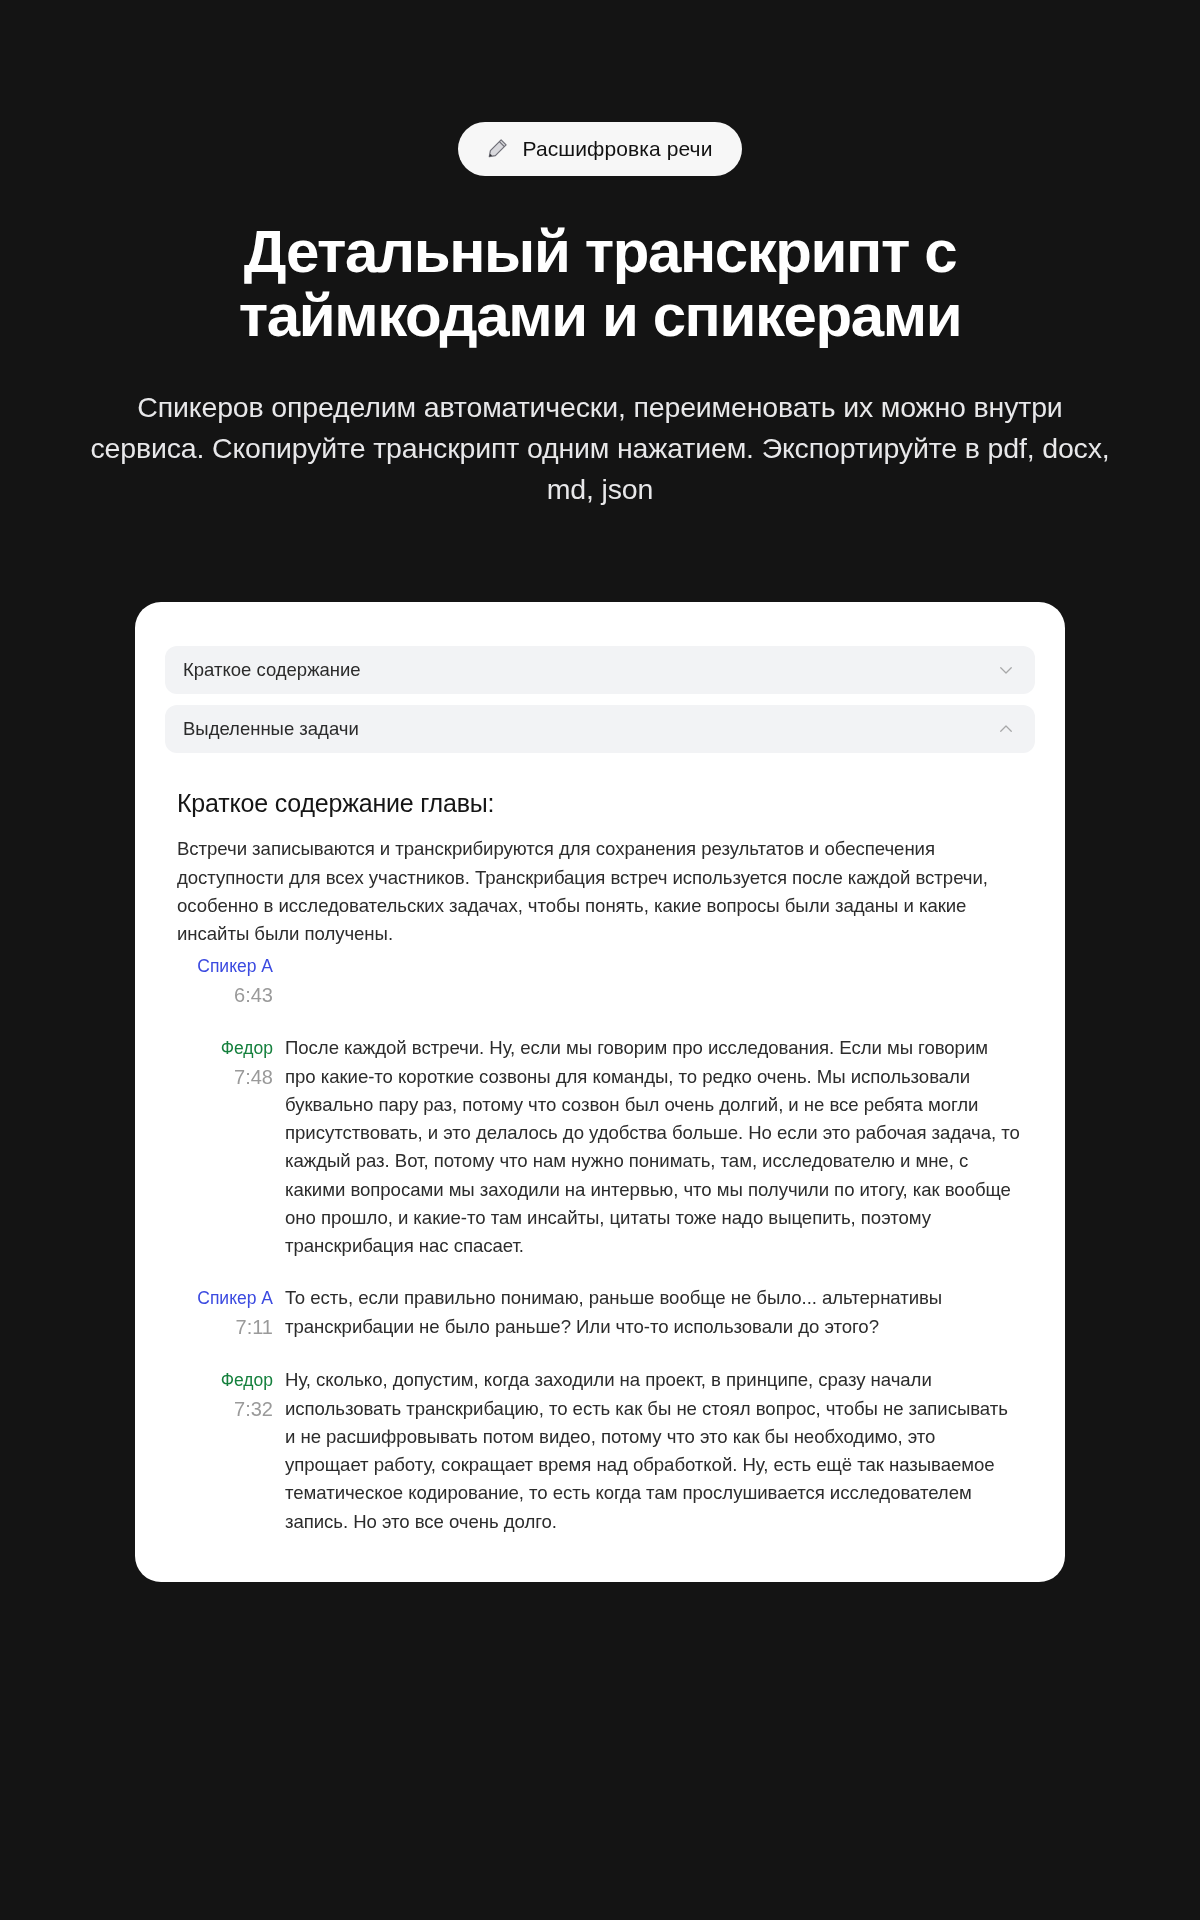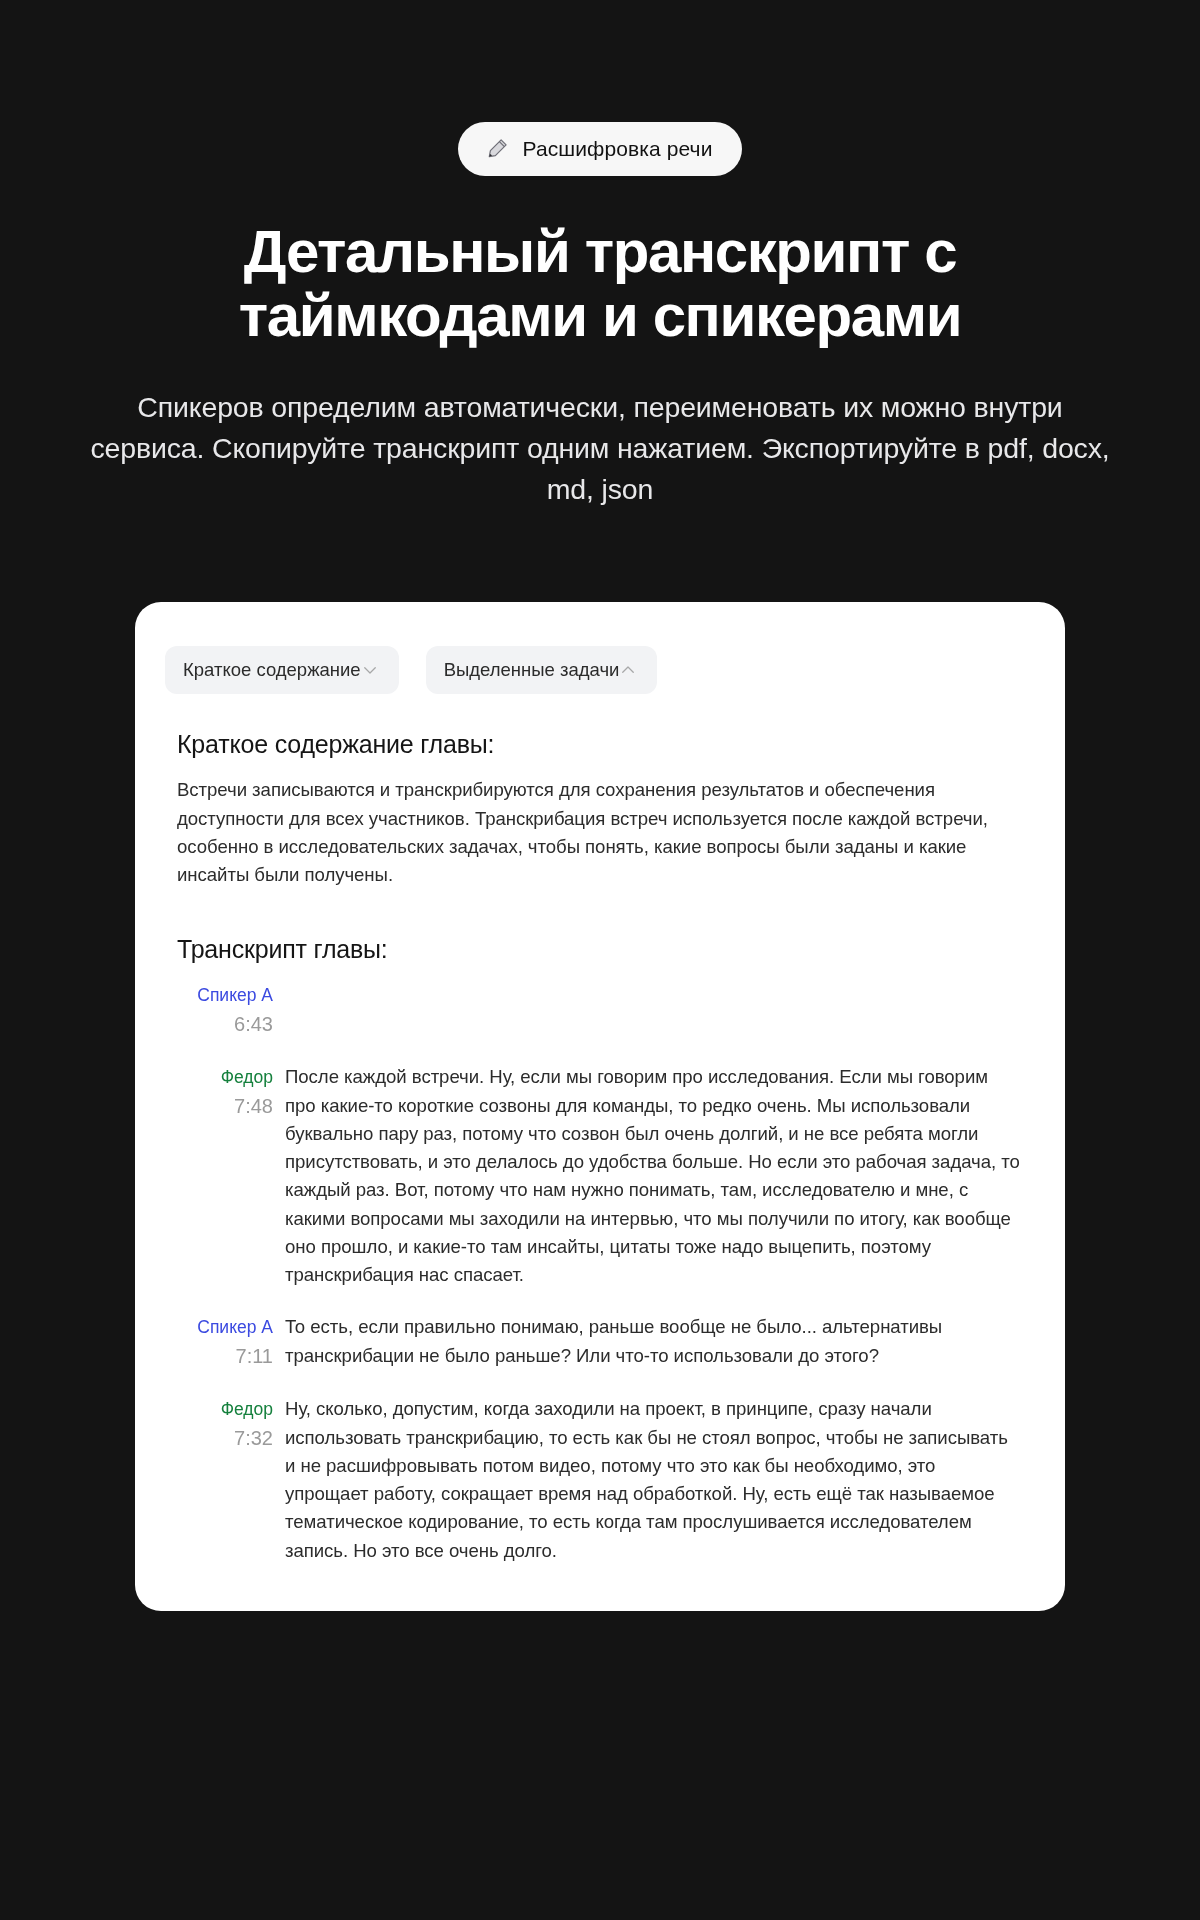--- a/index.html
+++ b/index.html
@@ -91,21 +91,21 @@
     font-family: inherit;
     letter-spacing: .1px;
   }
   .tab.active {
     color: #2f3bf0;
     font-weight: 500;
     border-bottom: 3px solid #2f3bf0;
   }
 
   
-  .accordions { margin-top: 18px; display: flex; flex-direction: row; gap: 27px; }
+  .accordions { margin-top: 18px; display: flex; flex-direction: column; gap: 11px; }
   .acc-row {
     background: #f2f3f5;
     border-radius: 12px;
     height: 48px;
     display: flex;
     align-items: center;
     justify-content: space-between;
     padding: 0 20px 0 18px;
     cursor: pointer;
   }
@@ -201,21 +201,20 @@
         </span>
       </div>
 
     </div>
 
     <div class="content">
 
       <h2 class="sec-title">Краткое содержание главы:</h2>
       <p class="summary-p">Встречи записываются и транскрибируются для сохранения результатов и обеспечения доступности для всех участников. Транскрибация встреч используется после каждой встречи, особенно в исследовательских задачах, чтобы понять, какие вопросы были заданы и какие инсайты были получены.</p>
 
-      <h2 class="sec-title second">Транскрипт главы:</h2>
 
       <div class="entry">
         <div class="meta">
           <span class="spk blue">Спикер А</span>
           <span class="time">6:43</span>
         </div>
       </div>
 
       <div class="entry">
         <div class="meta">

